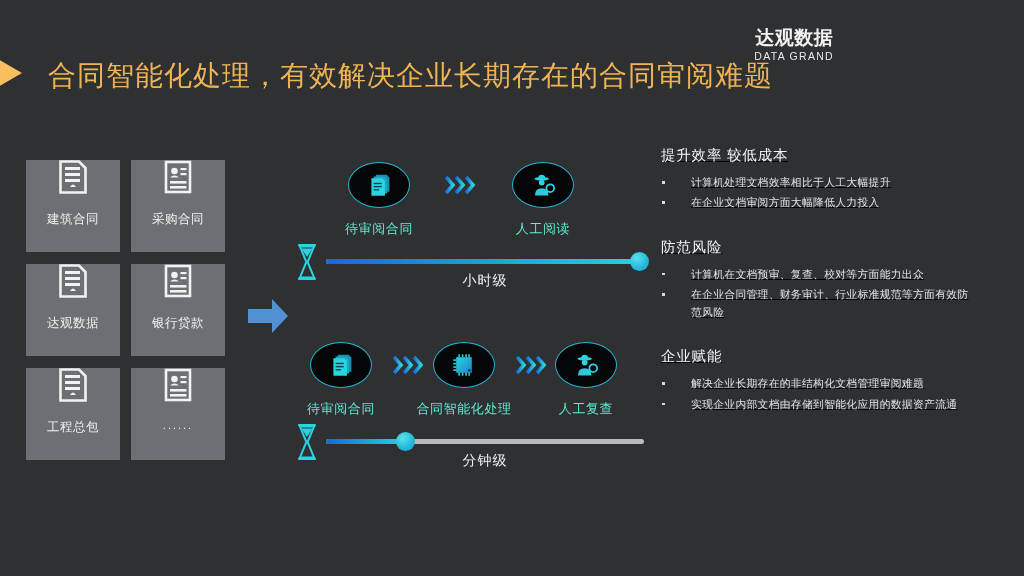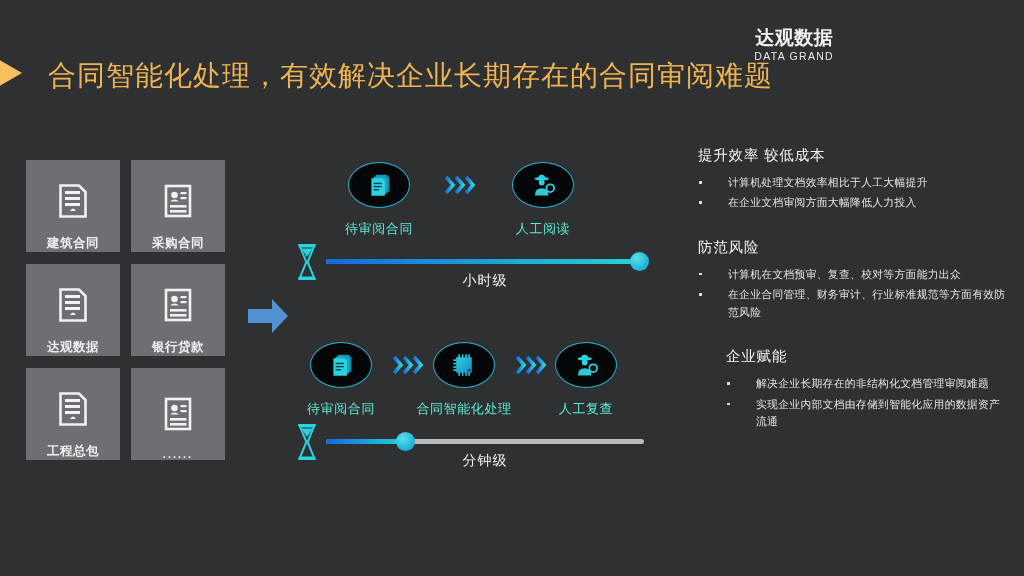--- a/index.html
+++ b/index.html
@@ -47,23 +47,22 @@
   .tile-grid {
     position: absolute; left: 26px; top: 160px;
     display: grid;
     grid-template-columns: 94px 94px;
     grid-template-rows: 92px 92px 92px;
     gap: 12px 11px;
   }
   .tile {
     background: #6c6f73;
     display: flex; flex-direction: column;
-    align-items: center; justify-content: flex-end;
+    align-items: center; justify-content: flex-start;
     gap: 17px;
-    font-weight: bold;
   }
   .tile-label {
     font-size: 12.5px; color: #f0f0f0; letter-spacing: 0.5px;
   }
   .tile-label.dots { letter-spacing: 2px; font-size: 11px; }
   .tile-icon { width: 30px; height: 34px; }
 
   
   .big-arrow {
     position: absolute; left: 246px; top: 296px;
@@ -127,25 +126,26 @@
   .tier-label {
     position: absolute; left: 0; right: 0; top: 30px;
     text-align: center;
     font-size: 14px; color: #f0f1f2; letter-spacing: 1px;
   }
   .tier-label.row1 { padding-left: 30px; }
   .tier-label.row2 { padding-left: 30px; }
 
   
   .benefits {
-    position: absolute; left: 698px; top: 146px;
+    position: absolute; left: 661px; top: 146px;
     width: 312px;
+    text-decoration: underline;
   }
   .benefit { margin-bottom: 26px; }
-  .benefit:last-child { margin-bottom: 0; margin-left: 28px; }
+  .benefit:last-child { margin-bottom: 0; }
   .benefit-title {
     font-size: 14.5px; color: #f3f4f5; letter-spacing: 0.8px;
     margin-bottom: 9px;
   }
   .bullets { list-style: none; }
   .bullet {
     position: relative;
     font-size: 10.8px; color: #e2e4e6;
     line-height: 1.62; letter-spacing: 0.3px;
     padding-left: 30px;

